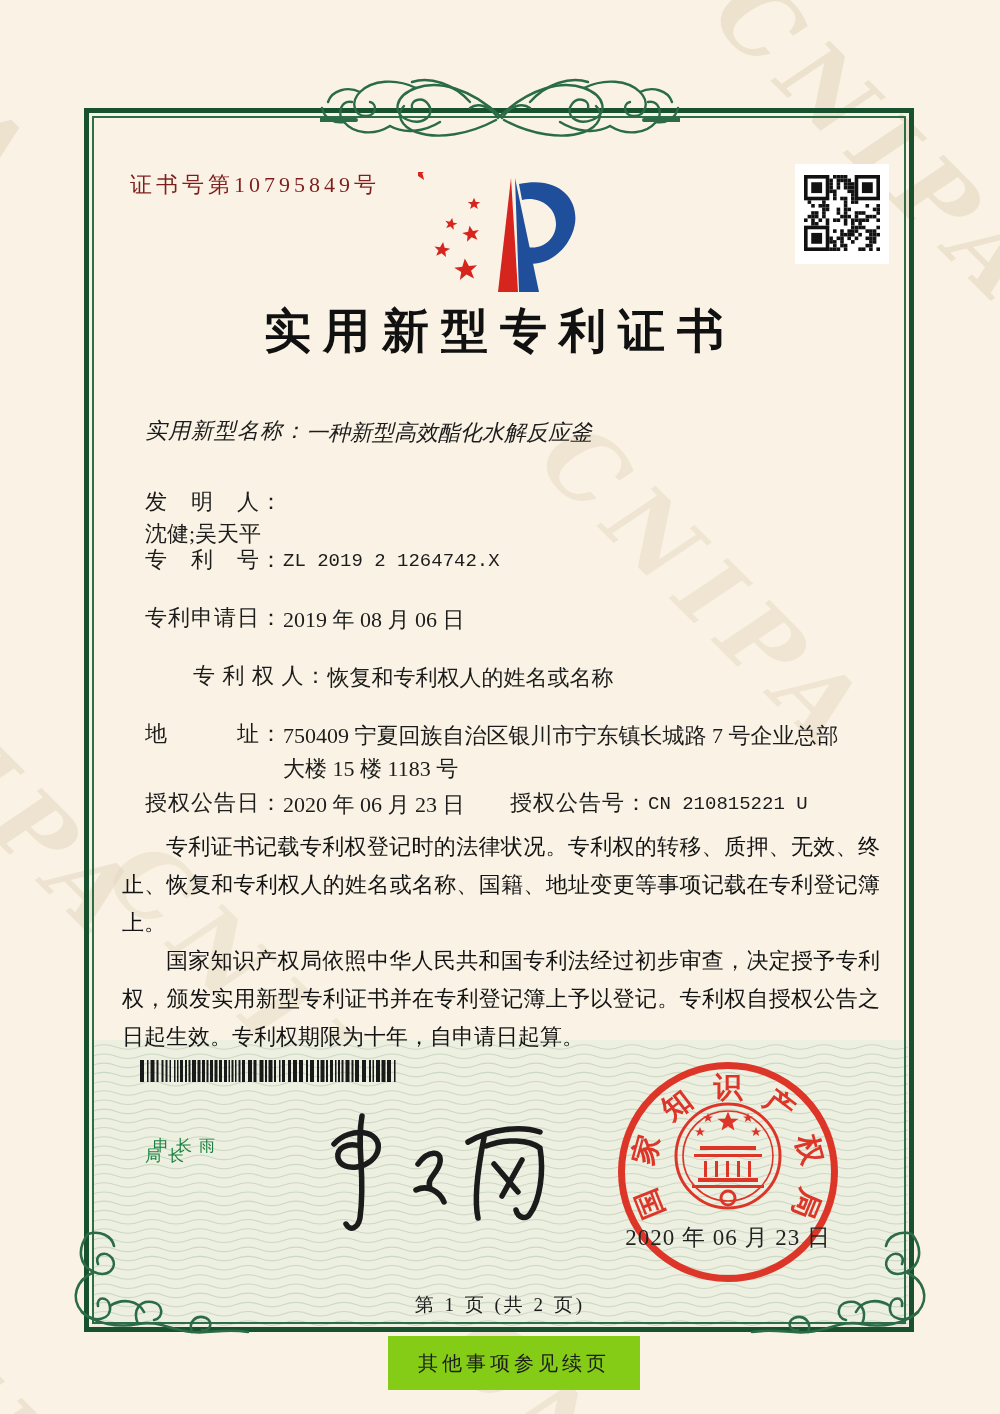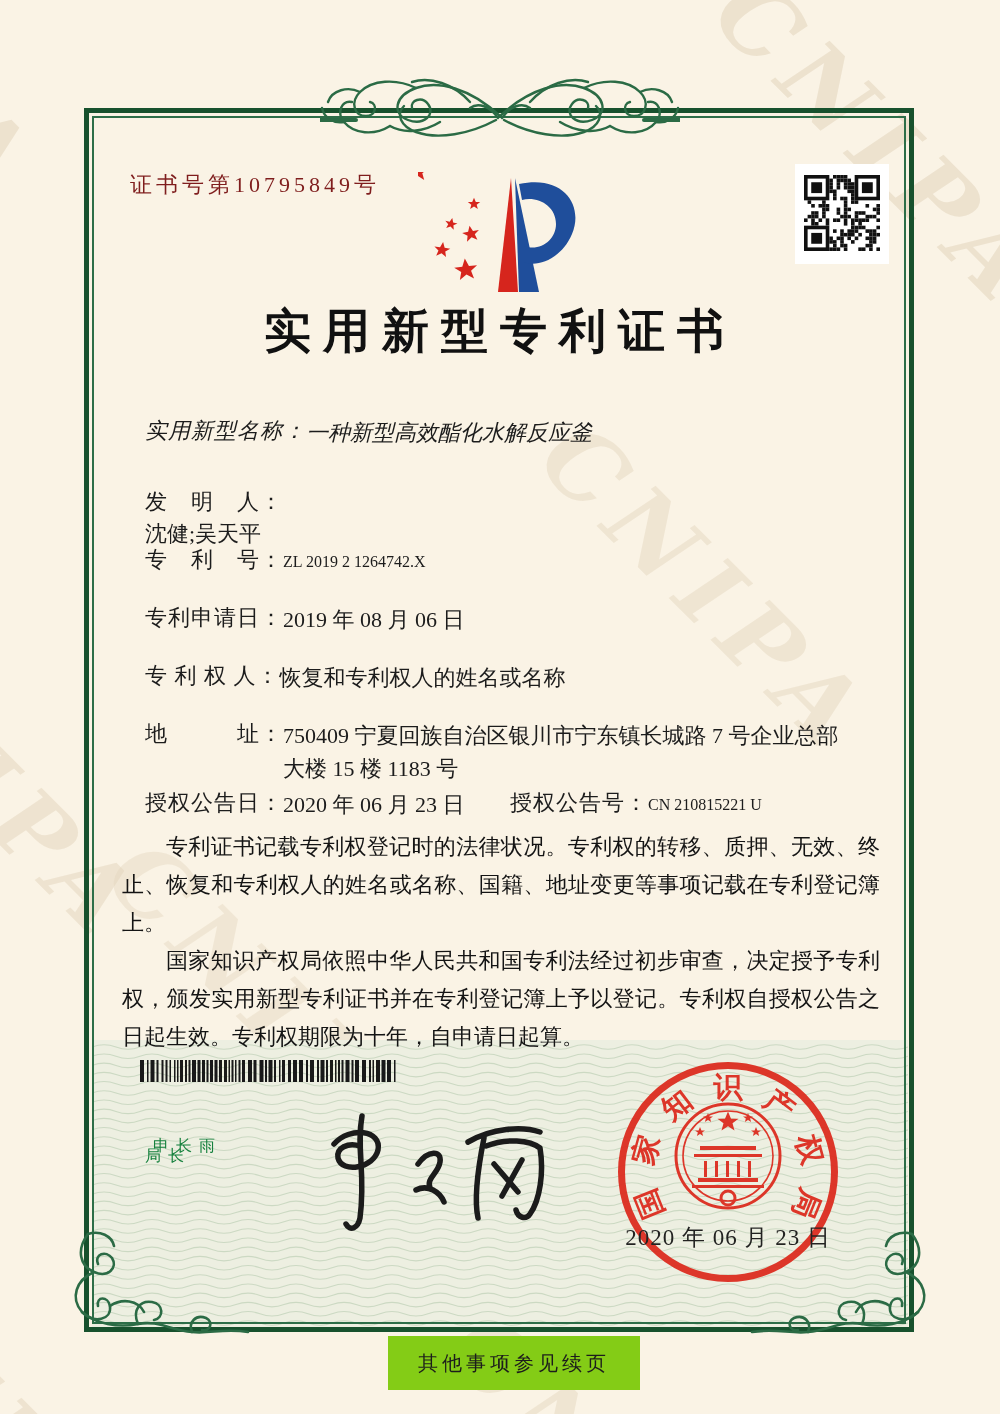--- a/index.html
+++ b/index.html
@@ -29,21 +29,21 @@
   .logo { position:absolute; left:418px; top:172px; }
   .title {
     position:absolute; left:0; top:300px; width:100%; text-align:center;
     font-size:47px; font-weight:bold; letter-spacing:12px; color:#111;
   }
   
   .fields { position:absolute; left:145px; top:0; width:740px; font-size:22px; }
   .row { position:absolute; left:0; display:flex; }
   .row .label { white-space:nowrap; letter-spacing:1px; }
   .row .value { white-space:pre-line; max-width:600px; line-height:33px; }
-  .mono { font-family:Liberation Serif, serif; font-size:16px; }
+  .mono { font-family:Liberation Mono, monospace; font-size:19px; }
   .grant2 { position:absolute; left:365px; top:0; display:flex;text-align:right; }
   
   .bodytext { position:absolute; left:122px; top:828px; width:758px; font-size:22px; line-height:38px; color:#141414; }
   .bodytext p { text-indent:2em; text-align:justify; }
   
   .wavezone { position:absolute; left:92px; top:1040px; width:816px; height:289px; background:#edefe1; }
   
   .barcode { position:absolute; left:140px; top:1060px; }
   
   .officer { position:absolute; left:145px; font-size:16px; letter-spacing:7px; font-family:Liberation Sans, sans-serif; color:#15803d; }
@@ -330,21 +330,21 @@
       <span class="value">沈健;吴天平</span>
     </div>
     <div class="row" style="top:545px;">
       <span class="label">专　利　号：</span>
       <span class="value mono">ZL 2019 2 1264742.X</span>
     </div>
     <div class="row" style="top:603px;">
       <span class="label">专利申请日：</span>
       <span class="value">2019 年 08 月 06 日</span>
     </div>
-    <div class="row" style="top:661px;">
+    <div class="row" style="top:661px;margin-left:48px;">
       <span class="label">专 利 权 人：</span>
       <span class="value">恢复和专利权人的姓名或名称</span>
     </div>
     <div class="row" style="top:719px;">
       <span class="label">地　　　址：</span>
       <span class="value">750409 宁夏回族自治区银川市宁东镇长城路 7 号企业总部
 大楼 15 楼 1183 号</span>
     </div>
     <div class="row" style="top:788px; width:740px;">
       <span class="label">授权公告日：</span>
@@ -463,17 +463,18 @@
         <rect x="67" y="63" width="3" height="16" stroke="none"></rect>
         <rect x="78" y="63" width="3" height="16" stroke="none"></rect>
         <rect x="28" y="80" width="60" height="4" stroke="none"></rect>
         <rect x="22" y="87" width="72" height="3" stroke="none"></rect>
         <circle cx="58" cy="100" r="7" fill="none" stroke-width="3"></circle>
       </g>
     </svg>
     <div class="seal-date">2020 年 06 月 23 日</div>
   </div>
 
+  <div class="page-info">第 1 页 (共 2 页)</div>
   <div class="note-box">
     <div>其他事项参见续页</div>
   </div>
 
 </div>
 
 </body></html>

